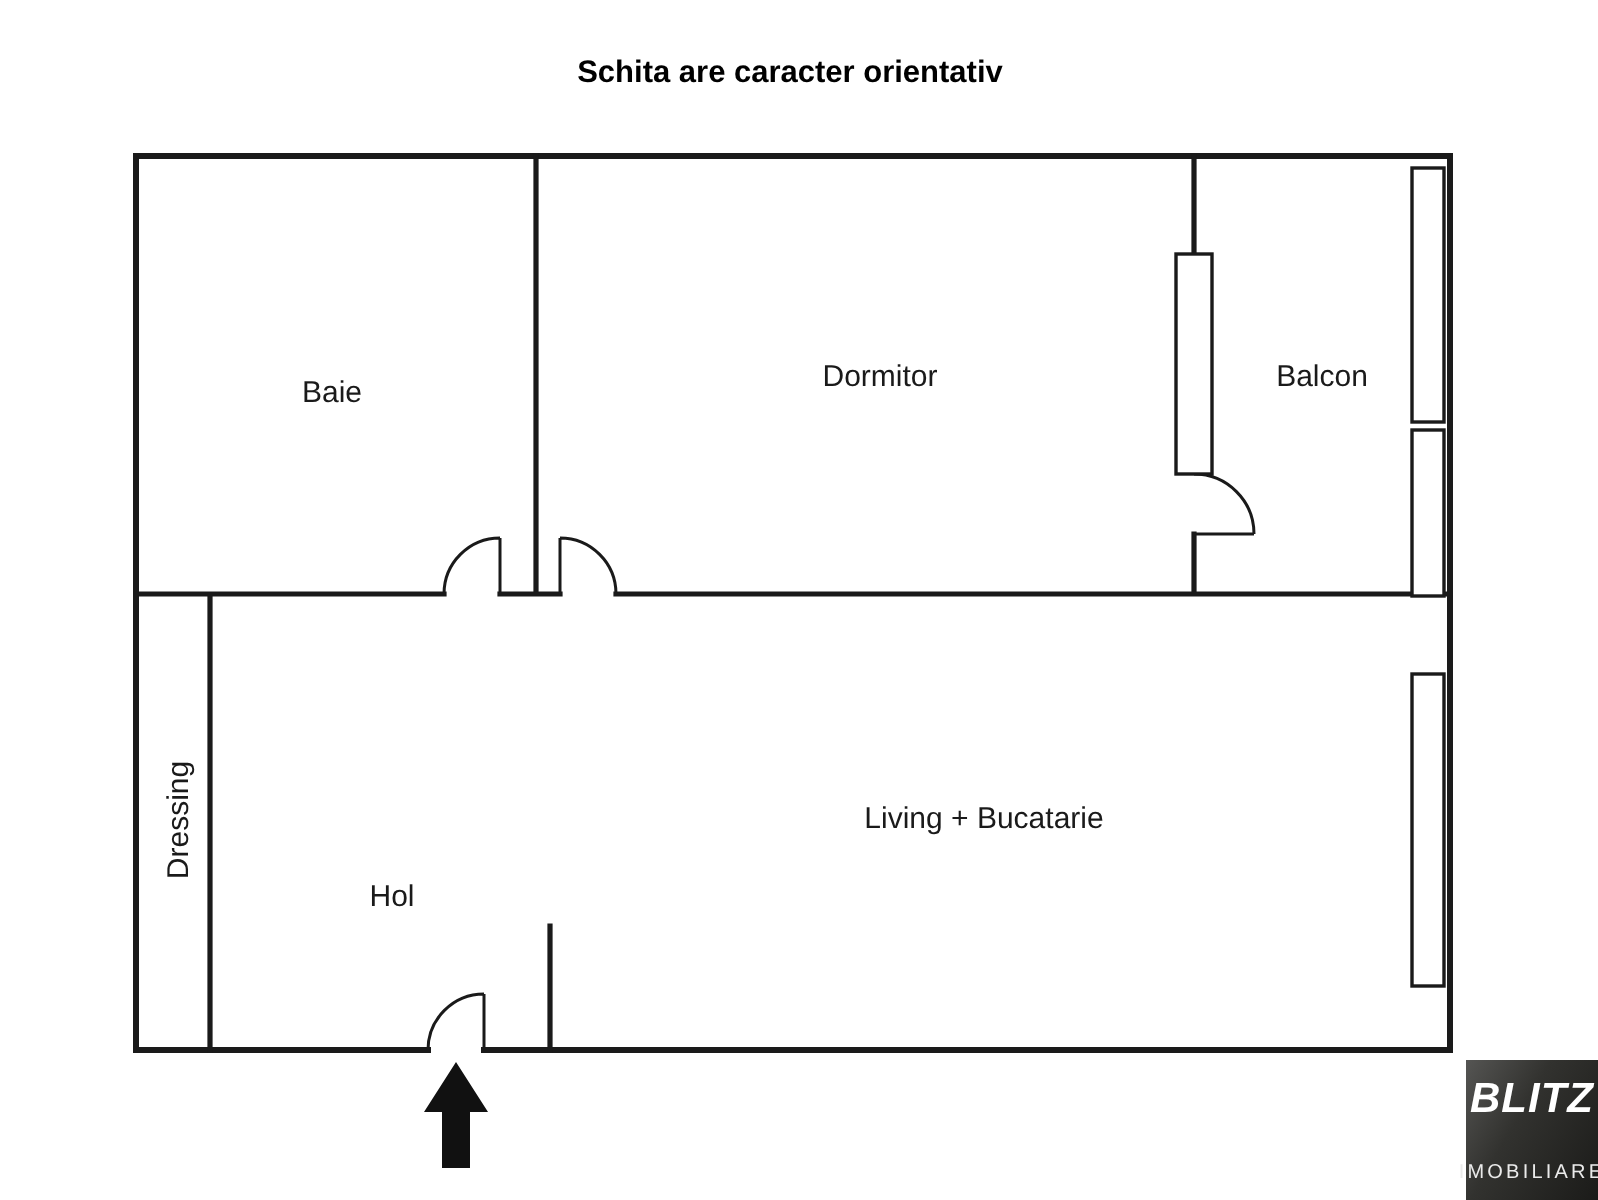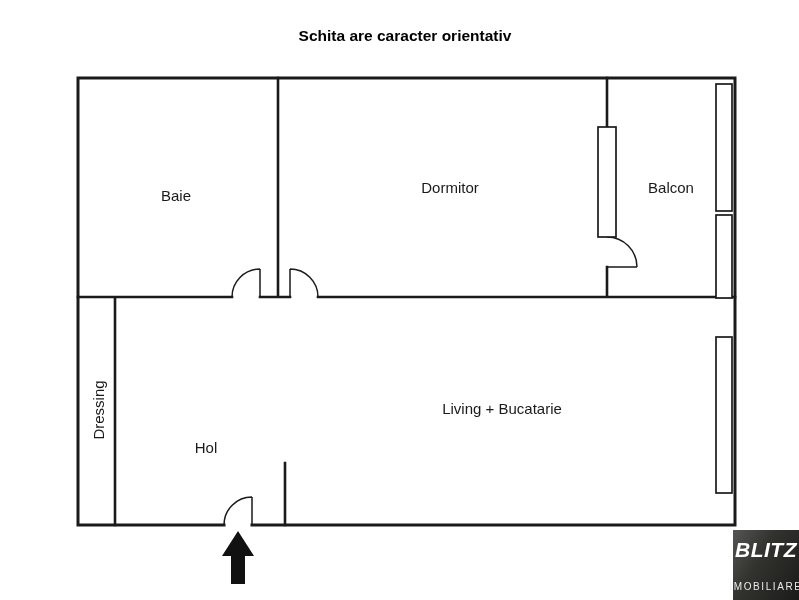--- a/index.html
+++ b/index.html
@@ -1,18 +1,18 @@
 <!DOCTYPE html>
 <html><head>
 <meta charset="utf-8">
 <style>
   * { margin: 0; padding: 0; box-sizing: border-box; }
   html, body { width: 799px; height: 600px; background: #ffffff; }
   body { font-family: "Liberation Sans", sans-serif; position: relative; overflow: hidden; }
-  .stage { position: absolute; inset: 0; width: 799px; height: 600px; padding-left: 10px; }
+  .stage { position: absolute; inset: 0; width: 799px; height: 600px; }
   svg { display: block; }
 
   .wall        { stroke: #1a1a1a; stroke-width: 2.6; fill: none; stroke-linecap: square; }
   .wall.outer  { stroke-width: 3; }
   .door        { stroke: #1a1a1a; stroke-width: 1.5; fill: none; }
   .window      { stroke: #1a1a1a; stroke-width: 1.7; fill: #ffffff; }
   .room-label  { font-family: "Liberation Sans", sans-serif; font-size: 15px; fill: #1a1a1a; }
   .title-label { font-family: "Liberation Sans", sans-serif; font-size: 15.5px; font-weight: bold; fill: #000000; }
   .arrow       { fill: #111111; stroke: none; }
 

